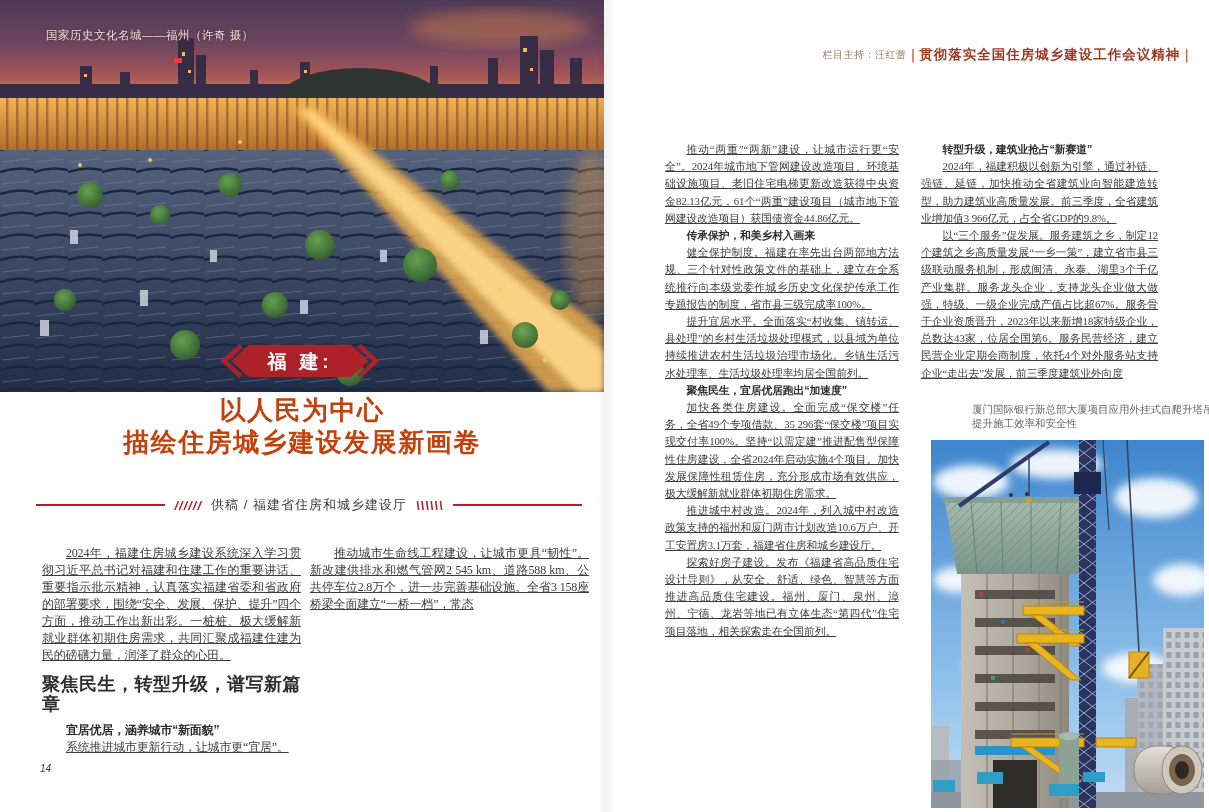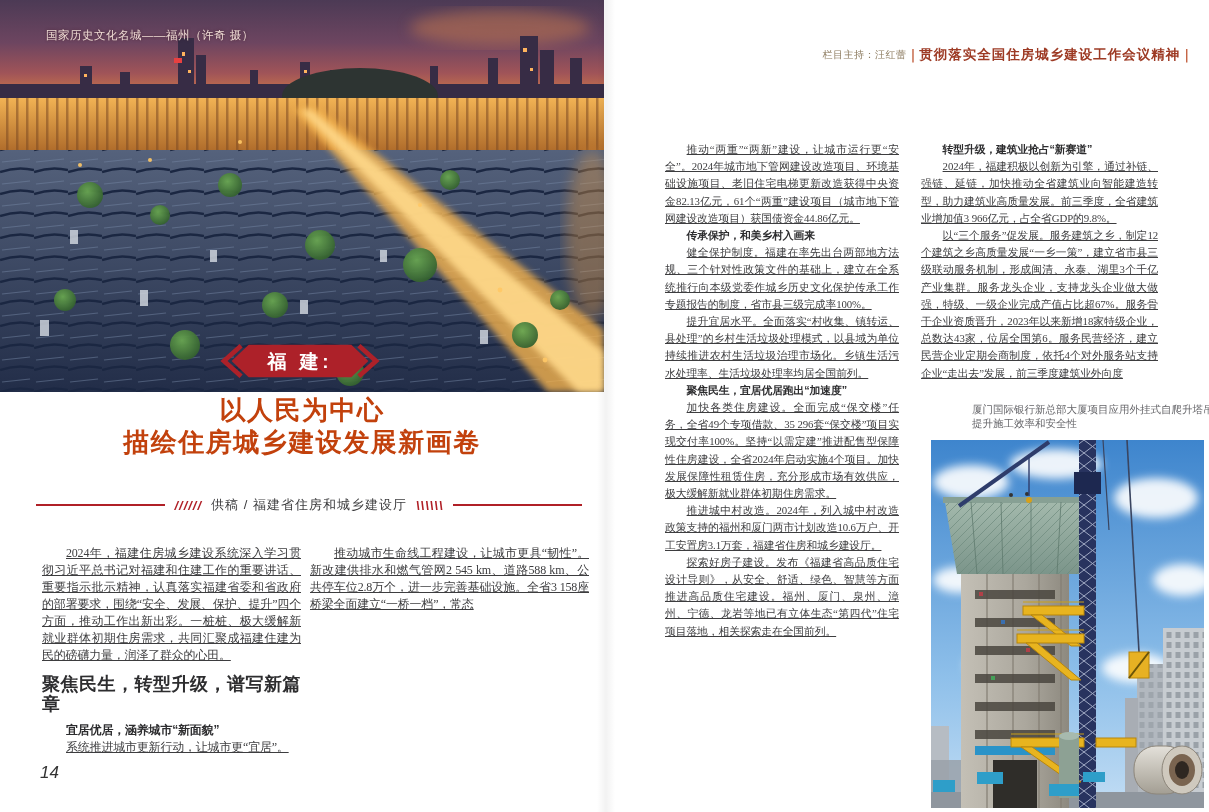--- a/index.html
+++ b/index.html
@@ -32,21 +32,21 @@
   .left-col{font-size:12px;line-height:17px;letter-spacing:-.2px;}
   .right-col{font-size:10.8px;line-height:17.2px;letter-spacing:-.1px;}
   .blk{margin:0;}
   .blk.p{text-indent:2em;text-decoration:underline;}
   .blk.cont{text-indent:0;}
   .blk.sub{text-indent:2em;font-weight:bold;color:#2d2d2f;
     font-family:"Liberation Sans","DejaVu Sans",sans-serif;}
   .blk.h{font-weight:bold;font-size:18px;line-height:20px;margin:10px 0 8px;text-indent:0;
     color:#2d2d2f;letter-spacing:.5px;font-family:"Liberation Sans","DejaVu Sans",sans-serif;}
 
-  .page-num{position:absolute;left:40px;top:763px;font-size:17px;color:#333;font-style:italic;}
+  .page-num{position:absolute;left:40px;top:763px;font-size:10px;color:#333;font-style:italic;}
 
   
   .rp-header{position:absolute;top:46px;right:16px;display:flex;align-items:center;}
   .rp-host{font-size:10px;color:#8d7c60;letter-spacing:.5px;}
   .rp-bar{color:#c05a38;font-size:13px;font-weight:bold;}
   .rp-topic{font-size:13.5px;font-weight:bold;color:#9d3a24;letter-spacing:1px;}
 
   .caption{position:absolute;left:972px;top:402px;width:262px;font-size:10.5px;
     line-height:14px;color:#66666a;}
   .photo2{position:absolute;left:931px;top:440px;width:273px;height:368px;overflow:hidden;}

